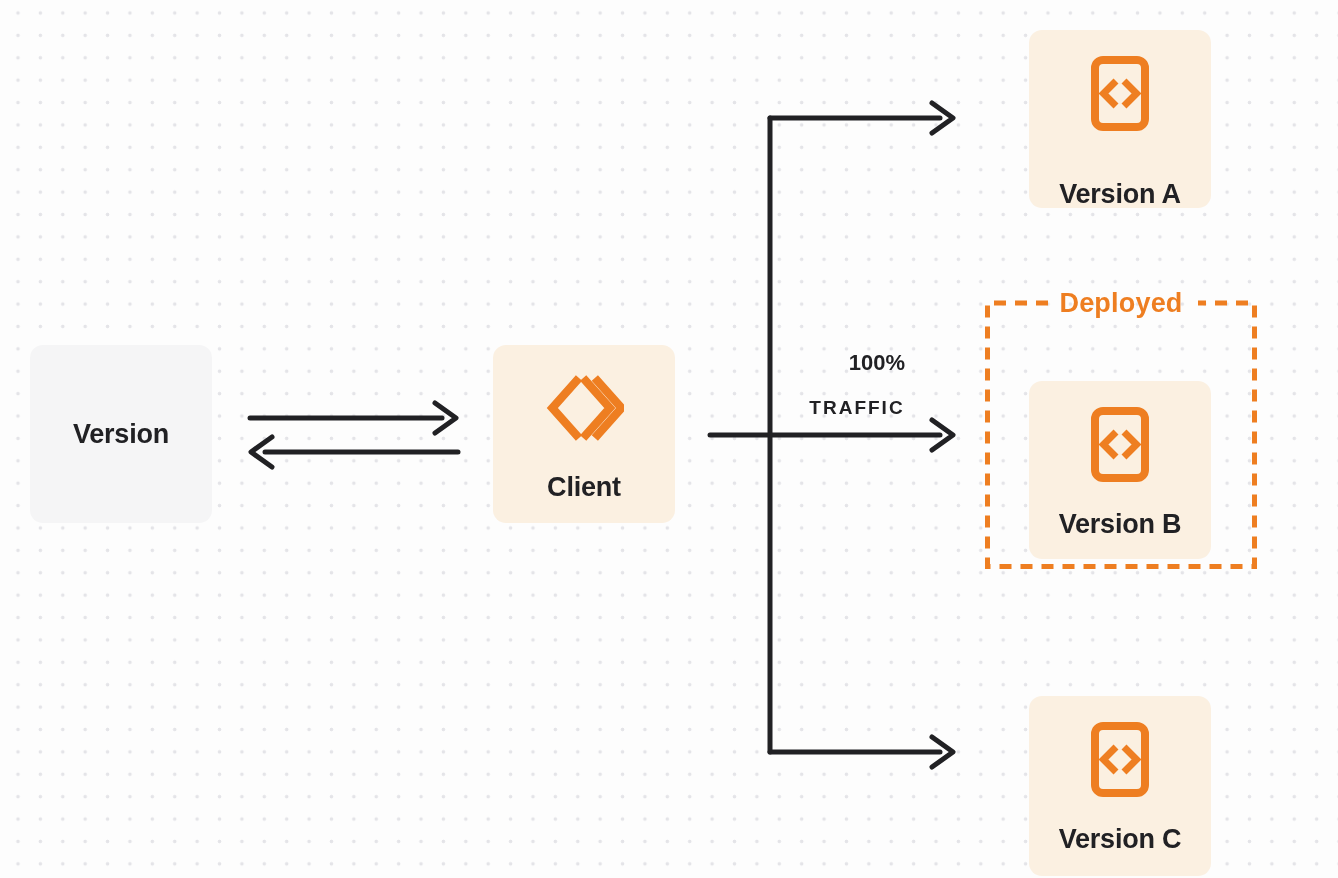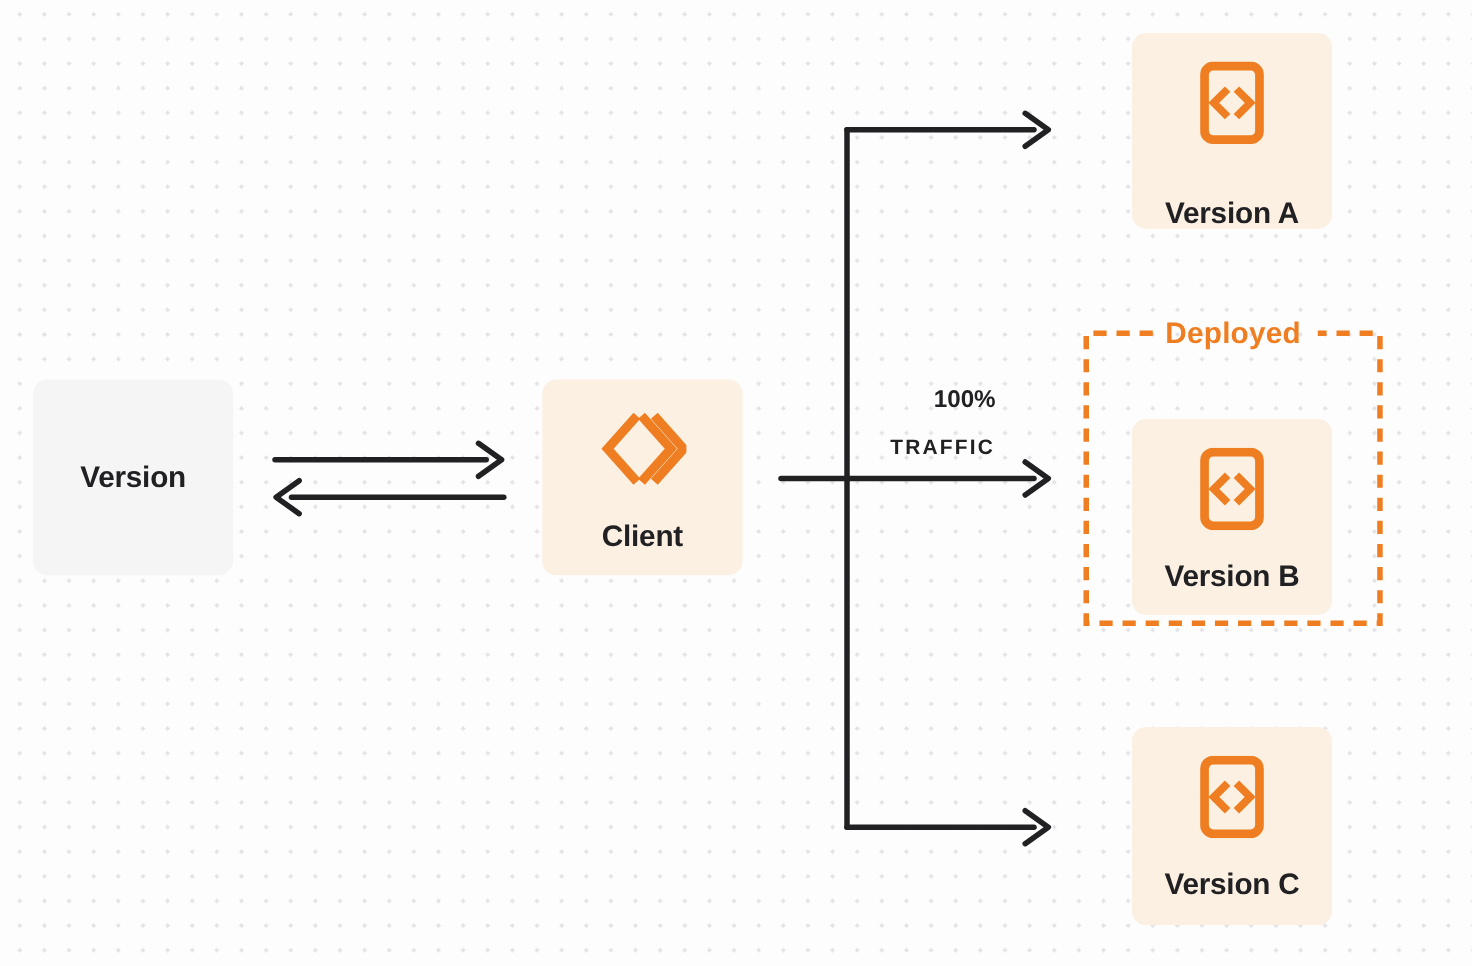--- a/index.html
+++ b/index.html
@@ -56,21 +56,21 @@
   }
   .node-client{
     left:30px; top:345px;
     background:var(--client-gray);
     justify-content:center;
   }
   .node-cream{ background:var(--cream); }
   .node-worker{ left:493px; top:345px; }
   .node-version-a{ left:1029px; top:30px;justify-content:space-between; }
   .node-version-b{ left:1029px; top:345px;margin-top:36px; }
-  .node-version-c{ left:1029px; top:661px; height:180px; }
+  .node-version-c{ left:1029px; top:696px; height:180px; }
   .node-label{
     font-size:27px;
     font-weight:700;
     color:var(--ink);
     letter-spacing:-0.2px;
     line-height:1;
   }
   .node-icon{
     margin-top:26px;
     display:block;

